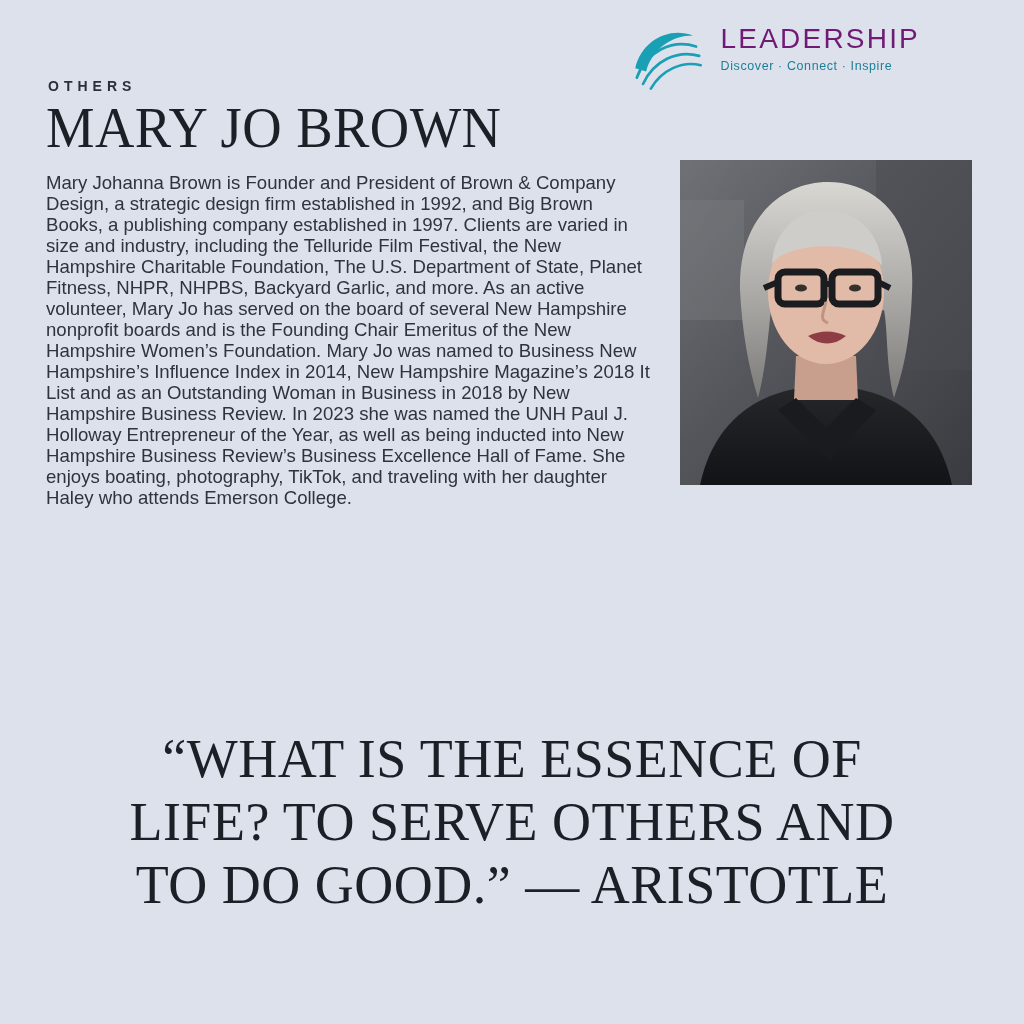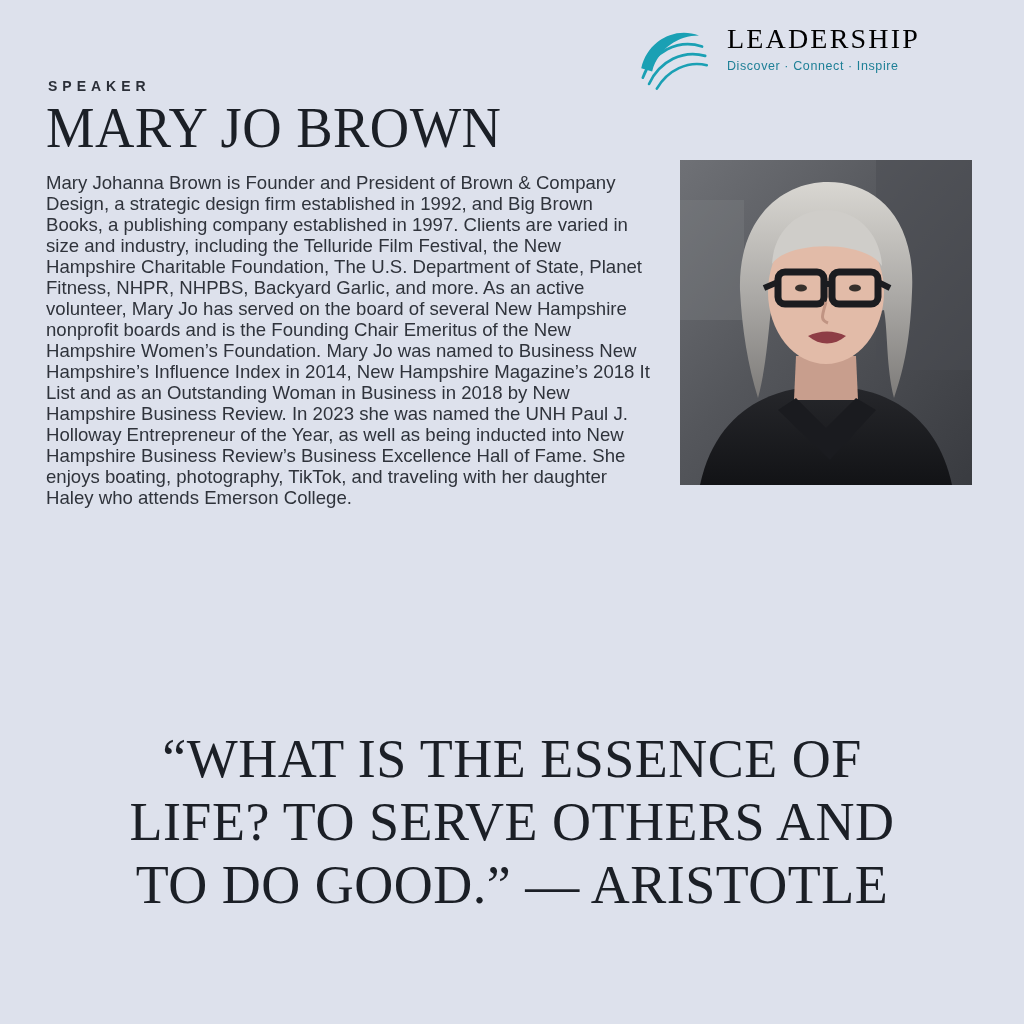--- a/index.html
+++ b/index.html
@@ -30,24 +30,24 @@
     height: 78px;
     flex: none;
   }
   .logo-text {
     display: flex;
     flex-direction: column;
     align-items: flex-start;
     padding-top: 4px;
   }
   .logo-line1, .logo-line2 {
-    font-family: Liberation Serif, serif;
+    font-family: Liberation Sans, sans-serif;
     font-size: 28px;
     letter-spacing: 2.2px;
-    color: #000000;
+    color: #701a75;
     line-height: 1.05;
     font-weight: 400;
   }
   .logo-tag {
     margin-top: 6px;
     font-size: 12.5px;
     letter-spacing: 0.6px;
     color: #1d7f96;
     font-family: "Liberation Sans", sans-serif;
     text-align: right;
@@ -134,21 +134,21 @@
       <path d="M18 82 C 32 52, 62 38, 90 46" fill="none" stroke="#1aa0b4" stroke-width="3.4" stroke-linecap="round"></path>
       <path d="M28 88 C 42 64, 68 52, 92 58" fill="none" stroke="#1aa0b4" stroke-width="3.4" stroke-linecap="round"></path>
     </svg>
   </span>
   <span class="logo-text">
     <span class="logo-line1">LEADERSHIP</span>
     <span class="logo-tag">Discover · Connect · Inspire</span>
   </span>
 </div>
 
-<div class="speaker-kicker">SPEAKER</div>
+<div class="speaker-kicker">OTHERS</div>
 <div class="speaker-name">MARY JO BROWN</div>
 
 <div class="portrait">
   <svg viewBox="0 0 292 325" width="292" height="325" xmlns="http://www.w3.org/2000/svg">
     <defs>
       <linearGradient id="bgwall" x1="0" y1="0" x2="1" y2="1">
         <stop offset="0%" stop-color="#6f7176"></stop>
         <stop offset="45%" stop-color="#54565b"></stop>
         <stop offset="100%" stop-color="#393b40"></stop>
       </linearGradient>

